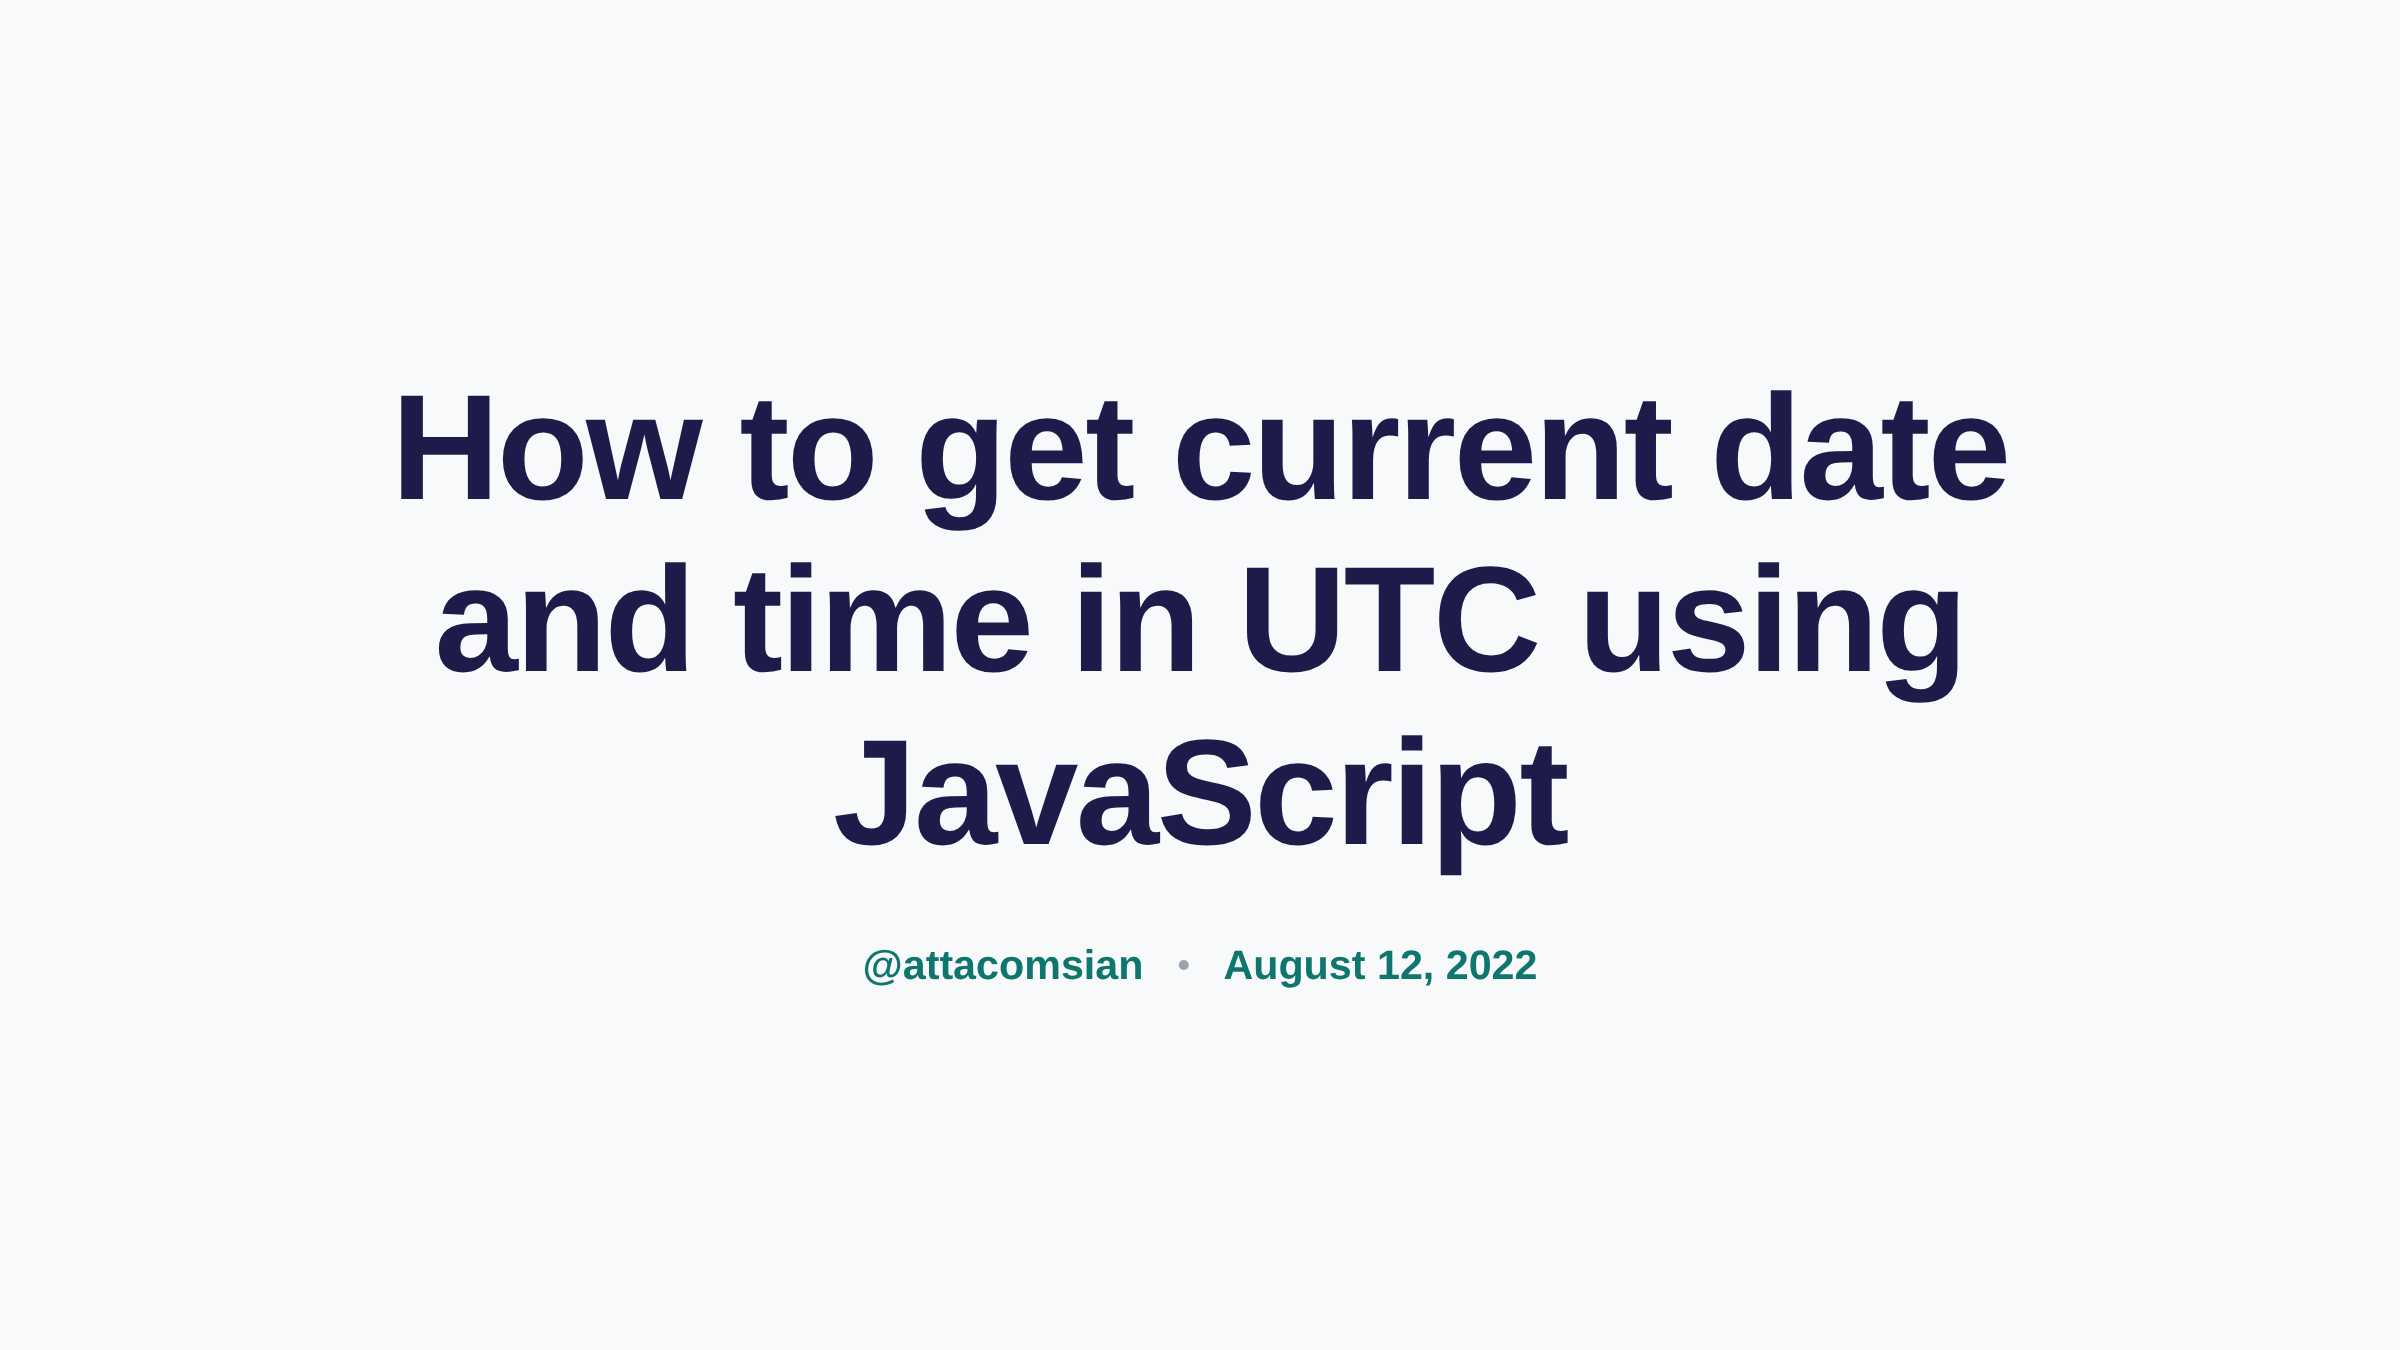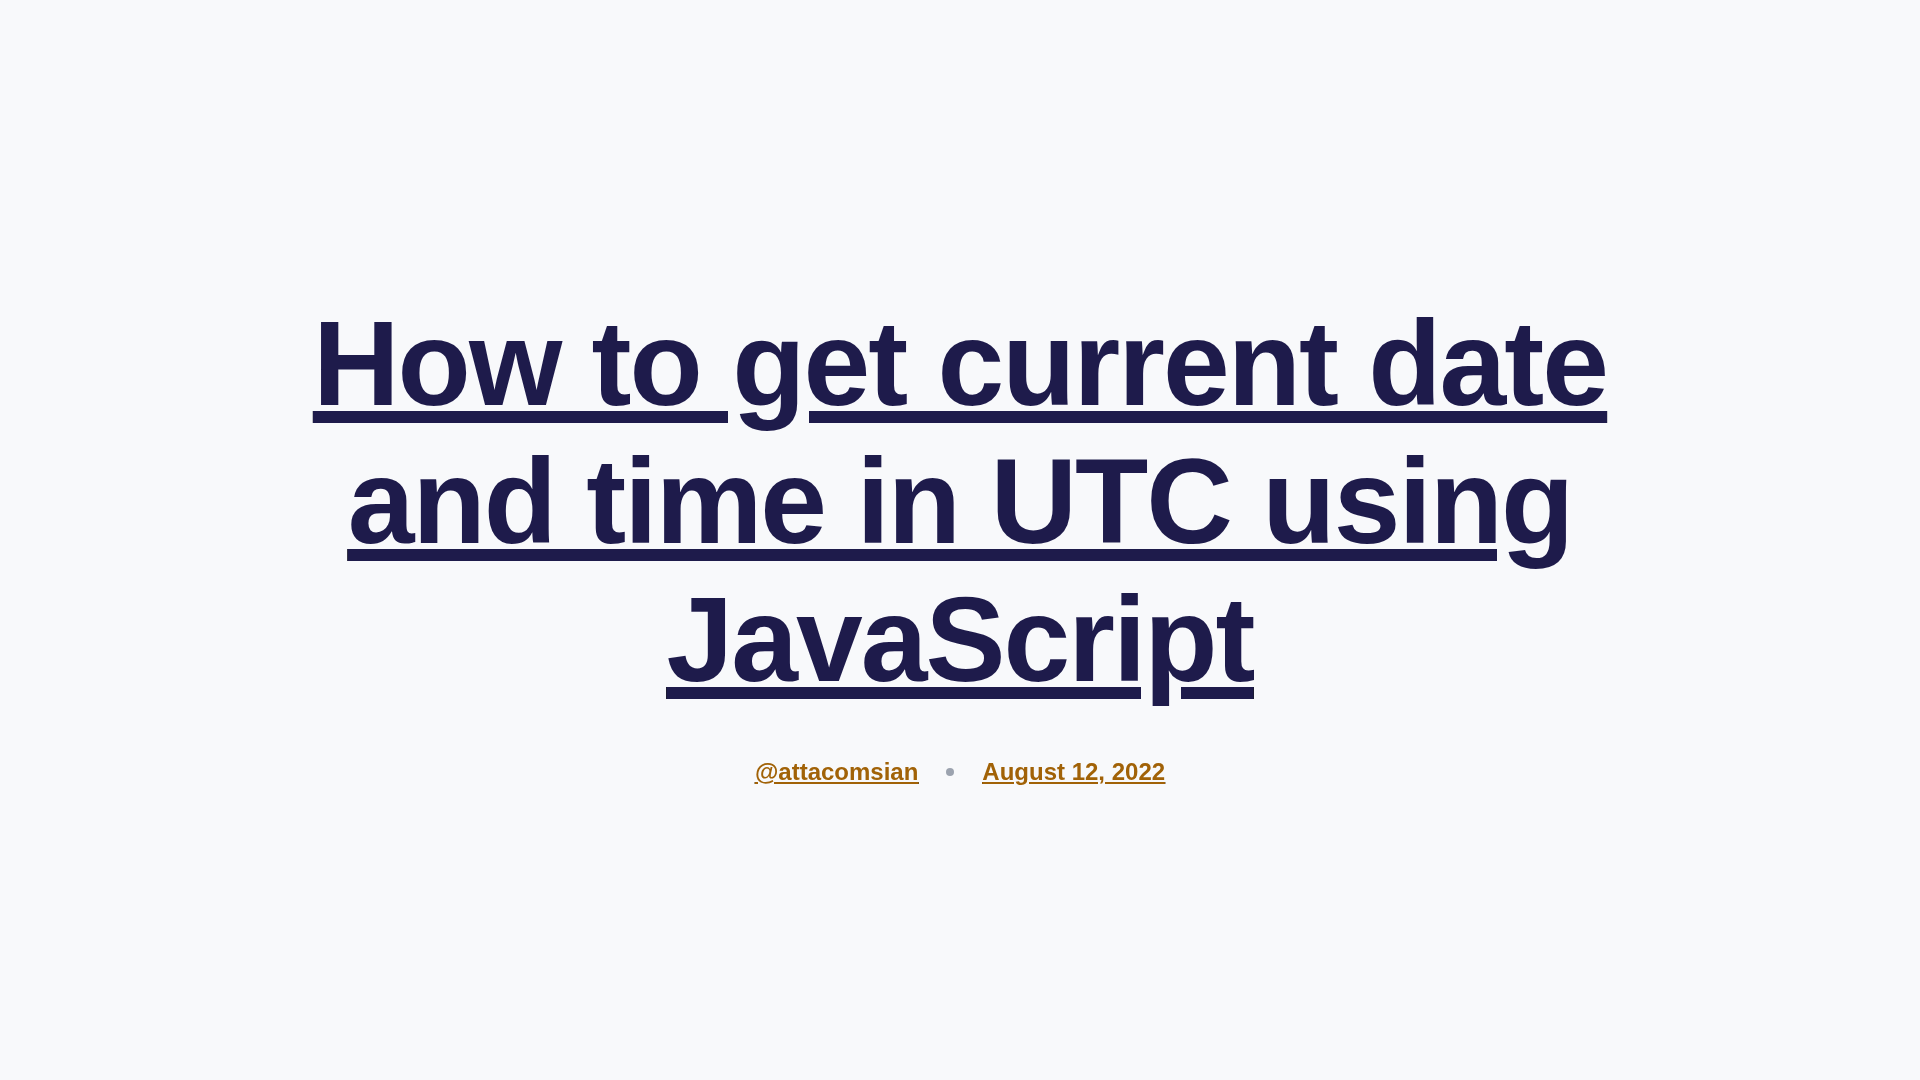--- a/index.html
+++ b/index.html
@@ -1,19 +1,18 @@
 <!DOCTYPE html>
 <html><head>
   <meta charset="utf-8">
   <style>
     * {
       margin: 0;
       padding: 0;
       box-sizing: border-box;
-      text-decoration: underline;
     }
     
     body {
       width: 1920px;
       height: 1080px;
       background-color: #f8f9fb;
       font-family: -apple-system, BlinkMacSystemFont, "Segoe UI", Helvetica, Arial, sans-serif;
       display: flex;
       flex-direction: column;
       align-items: center;
@@ -34,23 +33,23 @@
       line-height: 1.15;
       letter-spacing: -2px;
       margin-bottom: 50px;
     }
     
     .meta {
       display: flex;
       align-items: center;
       justify-content: center;
       gap: 28px;
-      font-size: 24px;
+      font-size: 33px;
       font-weight: 700;
-      color: #a16207;
+      color: #0f766e;
       text-align: center;
     }
     
     .separator {
       width: 8px;
       height: 8px;
       background-color: #9ca3af;
       border-radius: 50%;
       display: inline-block;
     }

